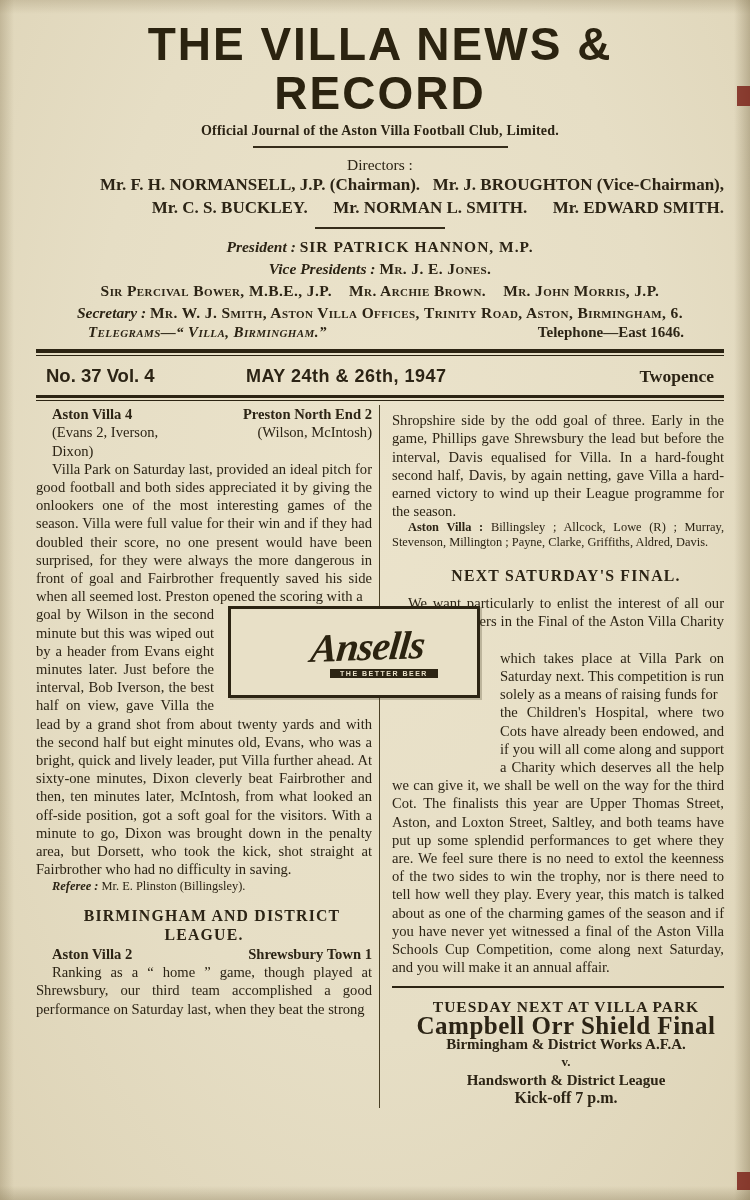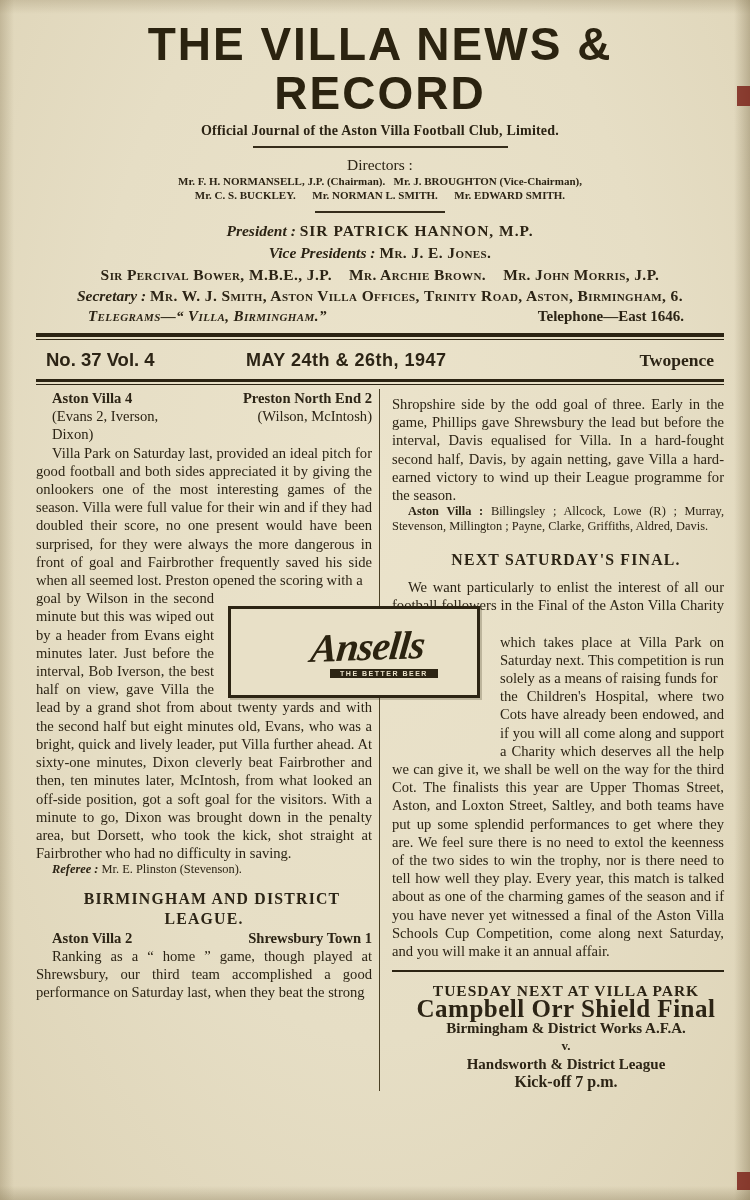--- a/index.html
+++ b/index.html
@@ -24,21 +24,21 @@
   .masthead{text-align:center;}
   .title{
     font-family:"Liberation Sans", sans-serif;
     font-weight:bold;font-size:46px;letter-spacing:2px;line-height:1.05;
     color:#2b2310; transform:scaleY(1.02);
   }
   .subtitle{font-size:14px;font-weight:bold;margin-top:6px;letter-spacing:.2px;}
   .hr-short{border:0;border-top:2px solid #352c1a;width:255px;margin:7px auto 8px auto;}
   .hr-tiny{border:0;border-top:2px solid #352c1a;width:130px;margin:8px auto 7px auto;}
   .dir-label{font-size:15.5px;margin-top:2px;}
-  .dir-line{font-size:11px;font-weight:bold;line-height:1.35;}
+  .dir-line{font-size:17px;font-weight:bold;line-height:1.35;text-align:right;}
   .officer-line{font-size:15.5px;line-height:1.4;}
   .officer-line .lbl{font-style:italic;font-weight:bold;}
   .sc{font-variant:small-caps;font-weight:bold;letter-spacing:.4px;}
   .caps{font-weight:bold;letter-spacing:1px;}
   .tel-row{display:flex;justify-content:space-between;font-size:15px;
            padding:1px 40px 0 52px;font-weight:bold;}
   .tel-row .sc{font-weight:bold;font-style:italic;}
   
   .rule-heavy{height:0;border-top:4px solid #2c2413;border-bottom:1px solid #2c2413;
               padding-top:2px;margin-top:8px;}
@@ -149,21 +149,21 @@
       <p class="scorers-row">
         <span>(Evans 2, Iverson,</span>
         <span>(Wilson, McIntosh)</span>
       </p>
       <p class="scorers-cont">Dixon)</p>
       <p>Villa Park on Saturday last, provided an ideal pitch for good football and both sides appreciated it by giving the onlookers one of the most interesting games of the season. Villa were full value for their win and if they had doubled their score, no one present would have been surprised, for they were always the more dangerous in front of goal and Fairbrother frequently saved his side when all seemed lost. Preston opened the scoring with a</p>
       <p class="noindent">
         <span class="spacer-right"></span><span>goal by Wilson in the second minute but this was wiped out by a header from Evans eight minutes later. Just before the interval, Bob Iverson, the best half on view, gave Villa the lead by a grand shot from about twenty yards and with the second half but eight minutes old, Evans, who was a bright, quick and lively leader, put Villa further ahead. At sixty-one minutes, Dixon cleverly beat Fairbrother and then, ten minutes later, McIntosh, from what looked an off-side position, got a soft goal for the visitors. With a minute to go, Dixon was brought down in the penalty area, but Dorsett, who took the kick, shot straight at Fairbrother who had no difficulty in saving.</span>
       </p>
       <p class="teamlist">
-        <span class="tl-ref">Referee :</span><span> Mr. E. Plinston (Stevenson).</span>
+        <span class="tl-ref">Referee :</span><span> Mr. E. Plinston (Billingsley).</span>
       </p>
       <p class="art-head mt">BIRMINGHAM AND DISTRICT LEAGUE.</p>
       <p class="score-row">
         <span>Aston Villa 2</span>
         <span>Shrewsbury Town 1</span>
       </p>
       <p>Ranking as a “ home ” game, though played at Shrewsbury, our third team accomplished a good performance on Saturday last, when they beat the strong</p>
     </div>
 
     <div class="col col-right">

